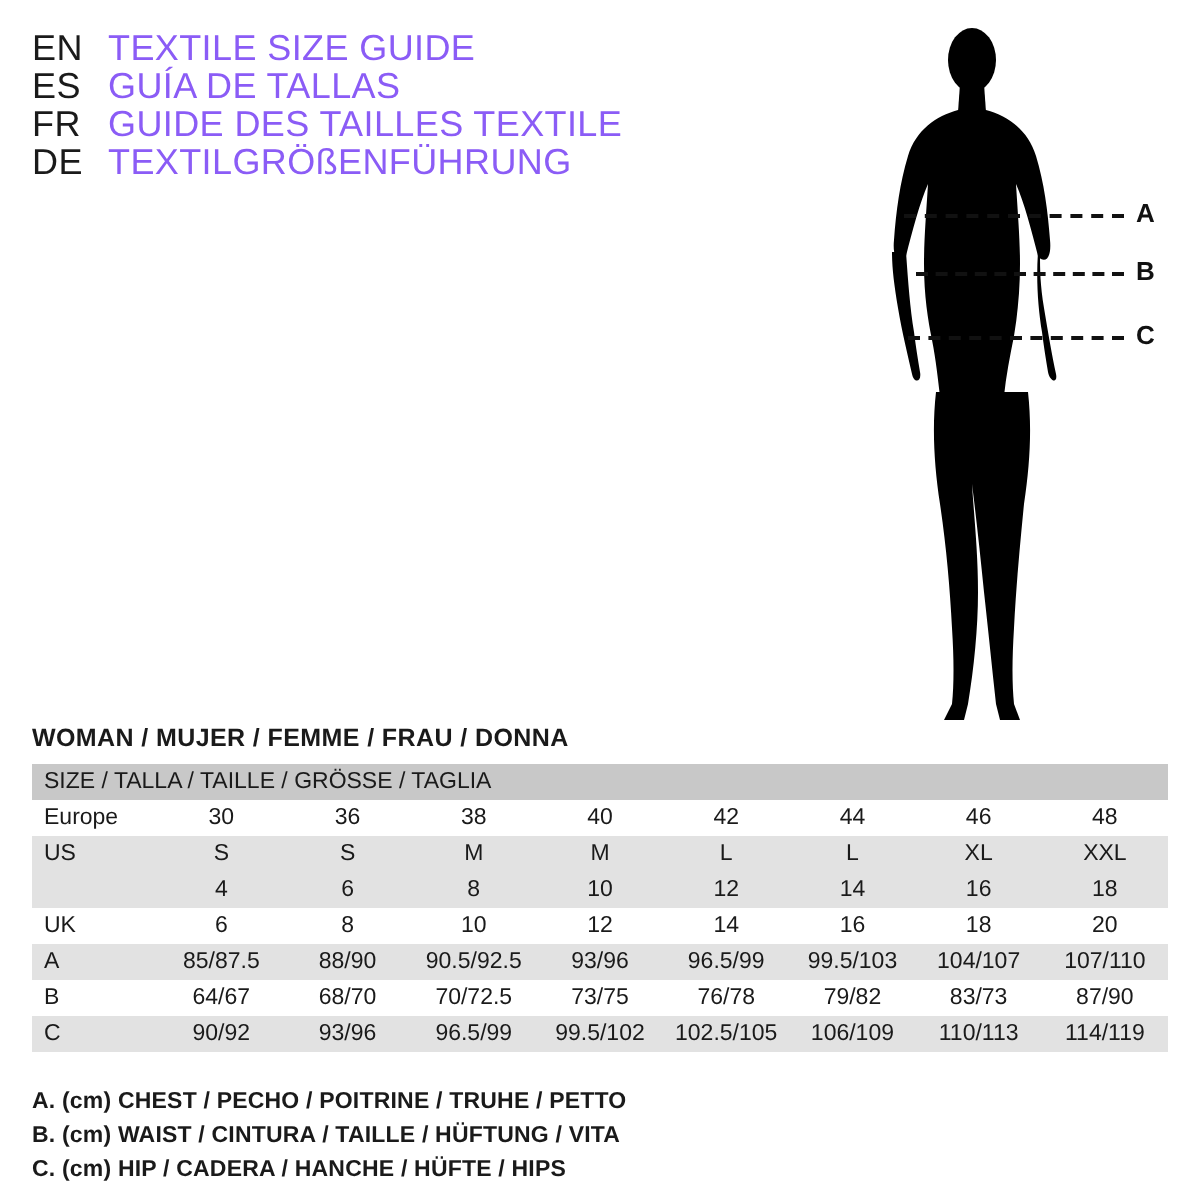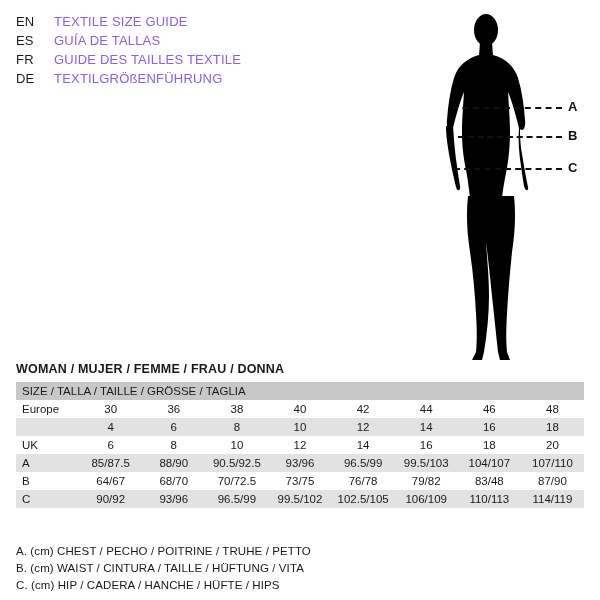--- a/index.html
+++ b/index.html
@@ -25,21 +25,21 @@
   .lang-block {
     position: absolute;
     top: 14px;
     left: 16px;
     width: 400px;
   }
   .lang-row {
     display: flex;
     align-items: baseline;
     height: 19px;
-    font-size: 13px;
+    font-size: 18px;
     letter-spacing: .2px;
   }
   .lang-code {
     width: 38px;
     flex: 0 0 38px;
     color: #1a1a1a;
   }
   .lang-text {
     color: #8b5cf6;
   }
@@ -123,21 +123,21 @@
 
   
   .legend {
     position: absolute;
     top: 543px;
     left: 16px;
     width: 560px;
   }
   .legend-row {
     font-size: 11.5px;
-    font-weight: 400;
+    font-weight: 700;
     height: 17px;
     line-height: 17px;
     letter-spacing: .1px;
   }
 </style>
 </head>
 <body>
 
 <div class="page">
 
@@ -240,20 +240,31 @@
           <td>30</td>
           <td>36</td>
           <td>38</td>
           <td>40</td>
           <td>42</td>
           <td>44</td>
           <td>46</td>
           <td>48</td>
         </tr>
 
+        <tr class="shade">
+          <td class="row-head">US</td>
+          <td>S</td>
+          <td>S</td>
+          <td>M</td>
+          <td>M</td>
+          <td>L</td>
+          <td>L</td>
+          <td>XL</td>
+          <td>XXL</td>
+        </tr>
 
         <tr class="shade">
           <td class="row-head"></td>
           <td>4</td>
           <td>6</td>
           <td>8</td>
           <td>10</td>
           <td>12</td>
           <td>14</td>
           <td>16</td>
@@ -285,21 +296,21 @@
         </tr>
 
         <tr class="plain">
           <td class="row-head">B</td>
           <td>64/67</td>
           <td>68/70</td>
           <td>70/72.5</td>
           <td>73/75</td>
           <td>76/78</td>
           <td>79/82</td>
-          <td>83/48</td>
+          <td>83/73</td>
           <td>87/90</td>
         </tr>
 
         <tr class="shade">
           <td class="row-head">C</td>
           <td>90/92</td>
           <td>93/96</td>
           <td>96.5/99</td>
           <td>99.5/102</td>
           <td>102.5/105</td>

